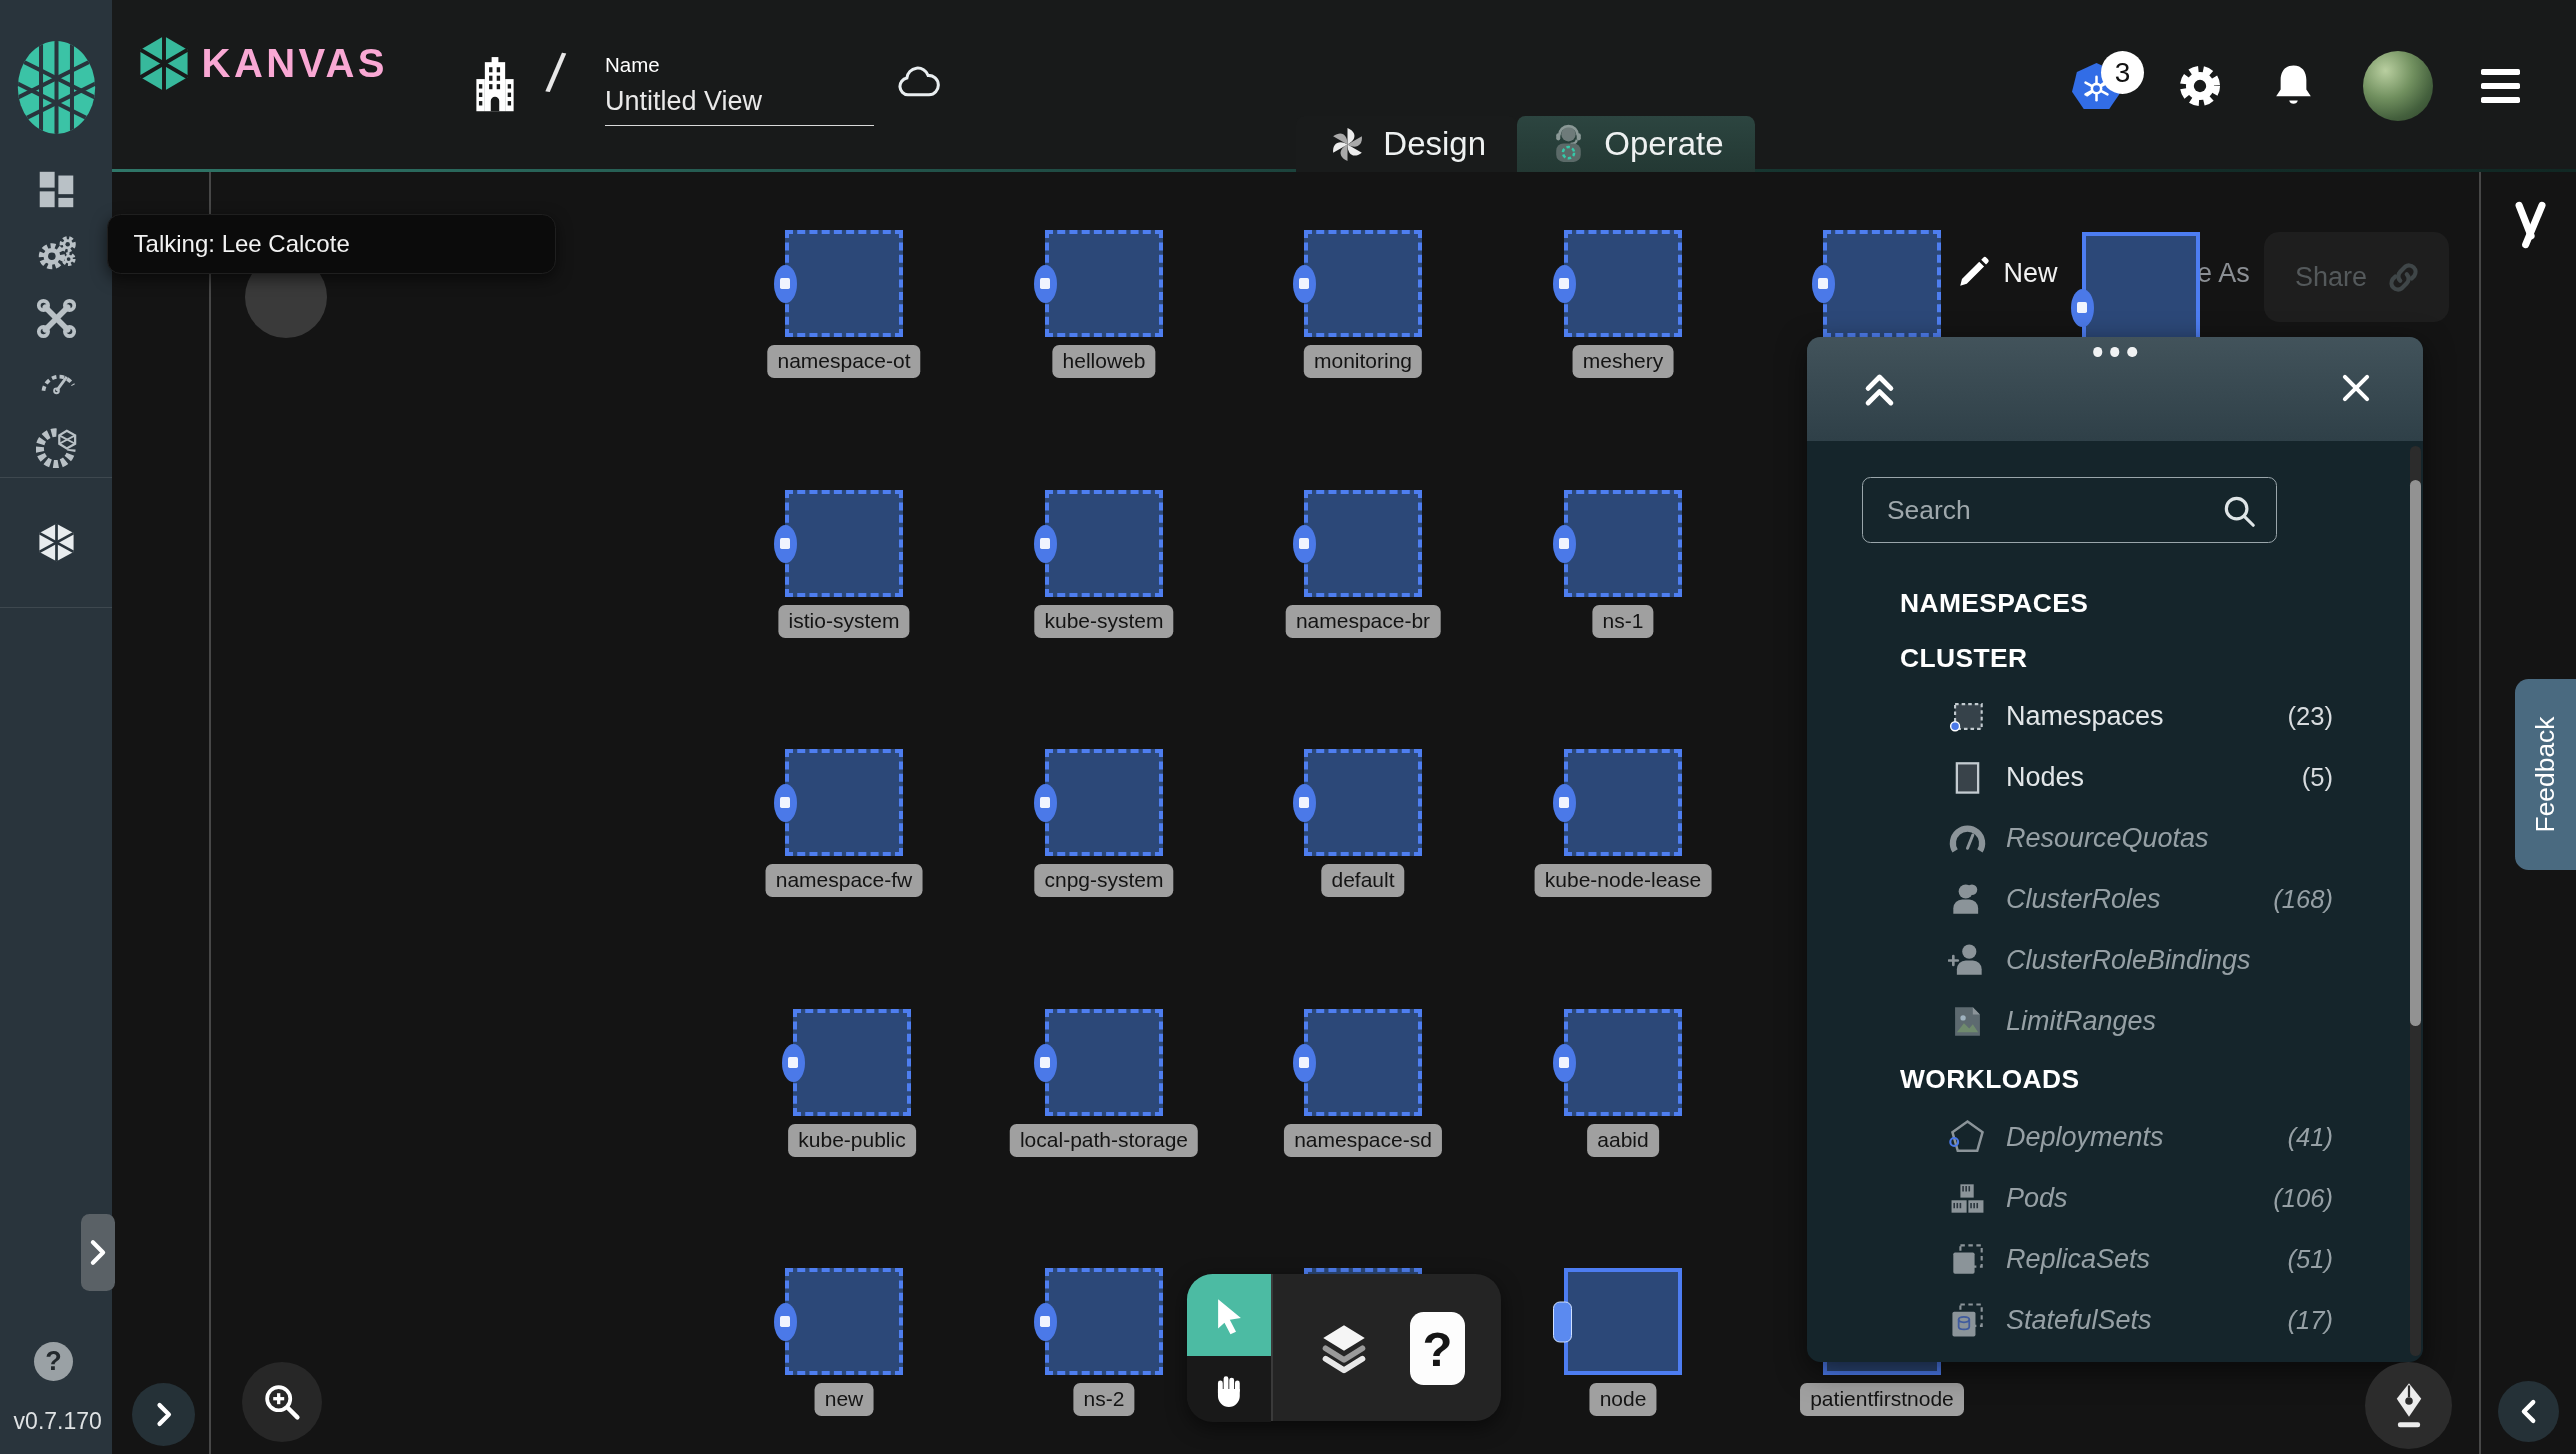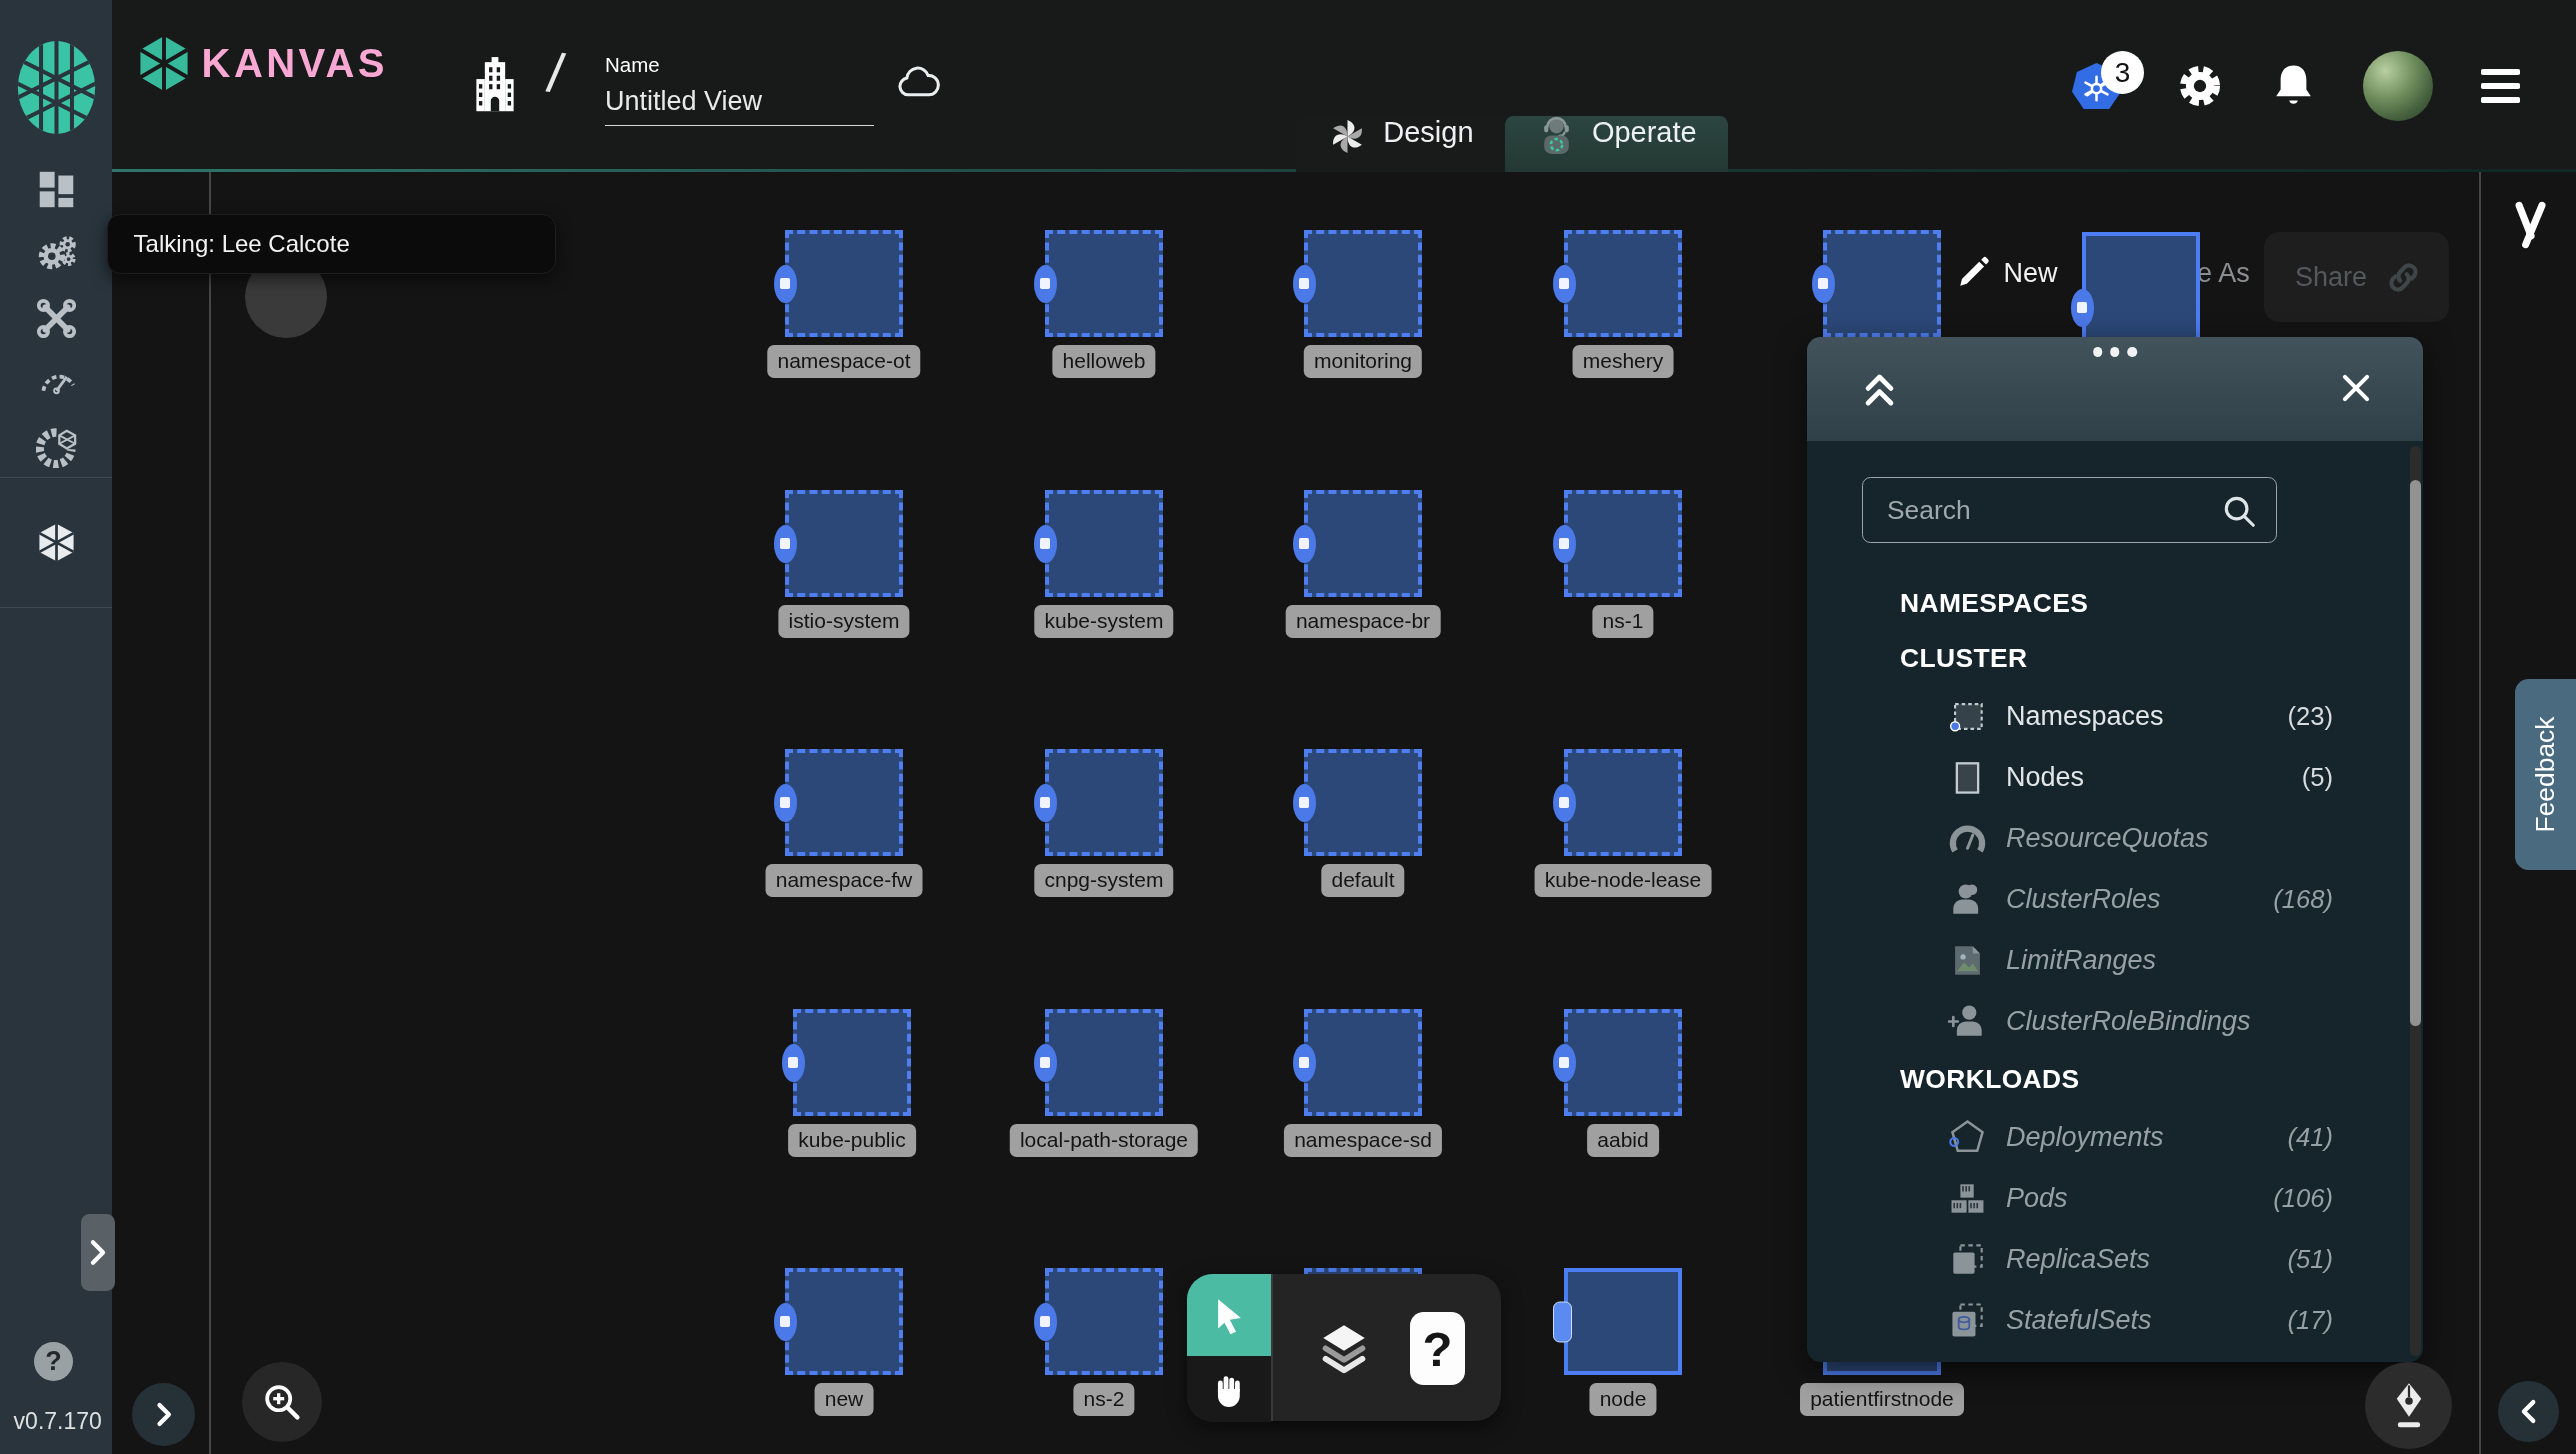--- a/index.html
+++ b/index.html
@@ -40,22 +40,22 @@
      clip-path:polygon(50% 0,90% 19%,100% 60%,76% 96%,24% 96%,0 60%,10% 19%);}
   #k8s-badge{position:absolute;left:29px;top:-8.5px;width:43px;height:43px;border-radius:50%;
      background:#ffffff;color:#111;font-size:28px;display:flex;align-items:center;justify-content:center;}
   #avatar{width:70px;height:70px;border-radius:50%;
      background:radial-gradient(circle at 32% 28%,#b9cfa0,#71905f 40%,#44603d 70%,#2c4029 100%);}
   #burger{display:flex;flex-direction:column;gap:7.7px;}
   #burger div{width:39px;height:6px;background:#fff;border-radius:1.7px;}
 
   
   #tabs{left:1296px;top:116px;display:flex;align-items:flex-end;z-index:21;}
-  .tab{height:56px;display:flex;gap:15.3px;padding:0 31px;border-radius:8.5px 8.5px 0 0;
-       font-size:29px;color:#eef1f1;cursor:pointer;}
+  .tab{height:56px;display:flex;align-items:center;gap:15.3px;padding:0 31px;border-radius:8.5px 8.5px 0 0;
+       font-size:33px;color:#eef1f1;cursor:pointer;}
   .tab.inactive{background:#191b1b;}
   .tab.active{background:linear-gradient(180deg,#2c4540,#233833);}
 
   
   .canvas-line{top:172px;width:1.7px;height:1282px;background:#474747;z-index:1;}
   #collab-circle{left:245px;top:256px;width:82px;height:82px;border-radius:50%;background:#3a3a3a;z-index:2;}
   #tooltip{left:107px;top:214px;width:421px;height:58px;background:#0b0b0b;border:0.9px solid #1f1f1f;
      border-radius:13.6px;color:#f2f2f2;font-size:24px;display:flex;align-items:center;padding-left:25.6px;
      z-index:50;box-shadow:0 5.1px 15.3px rgba(0,0,0,.55);}
   #y-icon{left:2508px;top:201px;z-index:5;}
@@ -572,41 +572,41 @@
               <circle cx="27" cy="11" r="6" fill="#8b9499"></circle>
               <path d="M6 38 v-6 a10 10 0 0 1 10-10 h8 a10 10 0 0 1 10 10 v6 z" fill="#8b9499"></path>
             </svg>
           </span>
                    <span class="rlb">ClusterRoles</span>
                    <span class="rct">(168)</span>
         </div>
         <div class="res-item muted">
           <span class="ric">
             <svg width="41" height="41" viewBox="0 0 44 44">
-              <path d="M8 6 h20 l8 8 v24 H8 z" fill="#5d6a70"></path>
-              <path d="M28 6 l8 8 h-8 z" fill="#8b9499"></path>
-              <path d="M10 34 l8-10 6 6 4-5 6 9 z" fill="#6f8a6d"></path>
-              <circle cx="17" cy="18" r="3" fill="#9fb3c0"></circle>
-            </svg>
-          </span>
-                   <span class="rlb">LimitRanges</span>
-                   <span class="rct"></span>
-        </div>
-        <div class="res-item muted">
-          <span class="ric">
-            <svg width="41" height="41" viewBox="0 0 44 44">
               <circle cx="24" cy="12" r="8" fill="#8b9499"></circle>
               <path d="M10 38 v-6 a10 10 0 0 1 10-10 h8 a10 10 0 0 1 10 10 v6 z" fill="#8b9499"></path>
               <g stroke="#8b9499" stroke-width="3" stroke-linecap="round">
                 <line x1="6" y1="17" x2="6" y2="27"></line>
                 <line x1="1" y1="22" x2="11" y2="22"></line>
               </g>
             </svg>
           </span>
                    <span class="rlb">ClusterRoleBindings</span>
+                   <span class="rct"></span>
+        </div>
+        <div class="res-item muted">
+          <span class="ric">
+            <svg width="41" height="41" viewBox="0 0 44 44">
+              <path d="M8 6 h20 l8 8 v24 H8 z" fill="#5d6a70"></path>
+              <path d="M28 6 l8 8 h-8 z" fill="#8b9499"></path>
+              <path d="M10 34 l8-10 6 6 4-5 6 9 z" fill="#6f8a6d"></path>
+              <circle cx="17" cy="18" r="3" fill="#9fb3c0"></circle>
+            </svg>
+          </span>
+                   <span class="rlb">LimitRanges</span>
                    <span class="rct"></span>
         </div>
         <div class="grp-head">WORKLOADS</div>
         <div class="res-item muted">
           <span class="ric">
             <svg width="41" height="41" viewBox="0 0 44 44">
               <path d="M22 4 L39 16 L33 37 L11 37 L5 16 Z" fill="none" stroke="#8b9499" stroke-width="2.8"></path>
               <circle cx="7" cy="27" r="4.4" fill="none" stroke="#4b79e8" stroke-width="2.4"></circle>
             </svg>
           </span>

